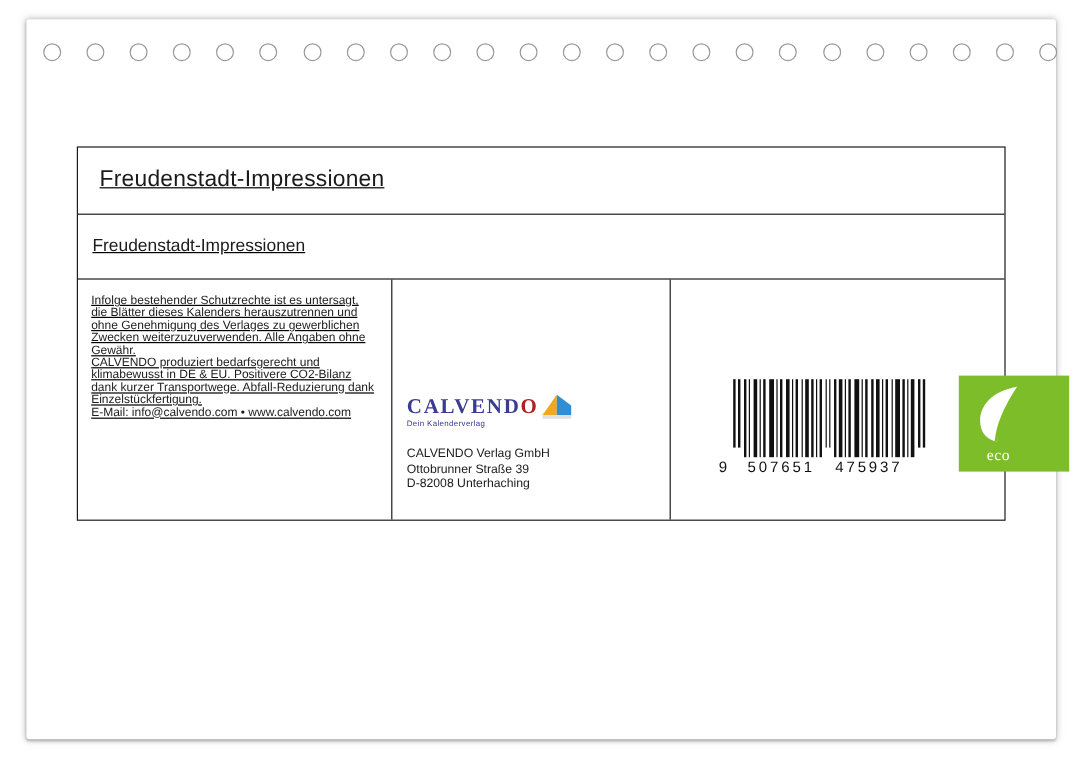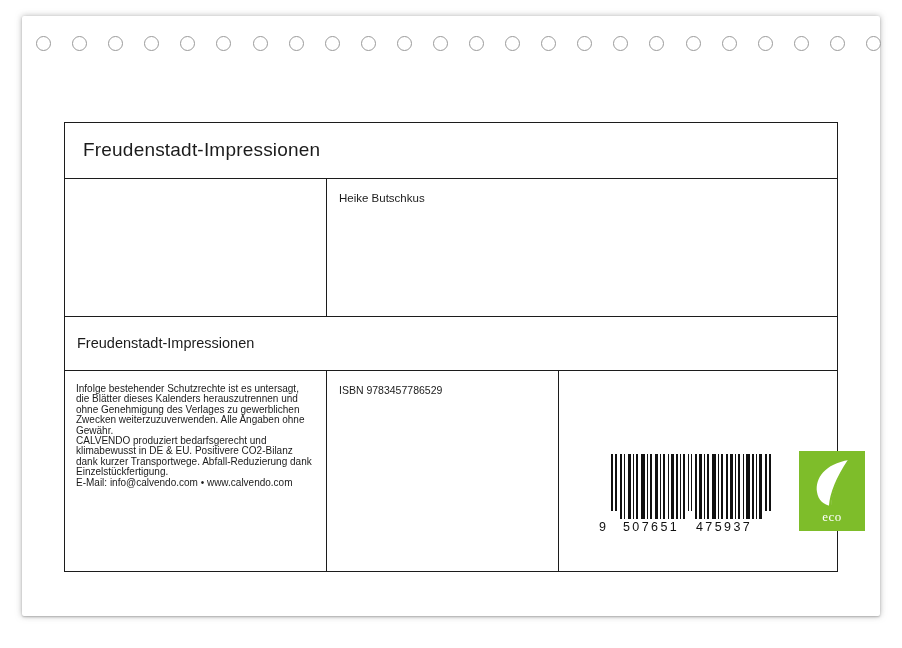--- a/index.html
+++ b/index.html
@@ -53,20 +53,21 @@
     top: 106px;
     width: 774px;
     border: 1px solid #1c1c1c;
     box-sizing: border-box;
     background: #ffffff;
   }
   .row {
     display: flex;
     border-bottom: 1px solid #1c1c1c;
     box-sizing: border-box;
+    text-decoration: underline;
   }
   .row:last-child {
     border-bottom: none;
   }
   .cell {
     box-sizing: border-box;
     position: relative;
   }
   .vdiv {
     border-right: 1px solid #1c1c1c;
@@ -222,20 +223,21 @@
     top: 0;
   }
   #eco-badge {
     position: absolute;
     left: 240px;
     top: 80px;
     width: 66px;
     height: 80px;
     background: #7ebd2a;
     overflow: hidden;
+    padding-left: 26px;
   }
   #eco-leaf {
     position: absolute;
     left: 12px;
     top: 7px;
   }
   #eco-text {
     position: absolute;
     left: 0;
     bottom: 6px;
@@ -281,44 +283,51 @@
       </div>
 
     <div id="table">
 
       <div class="row" id="row-title">
         <div class="cell" id="title-cell">
           <div id="title-text">Freudenstadt-Impressionen</div>
         </div>
       </div>
 
-      <div class="row" id="row-author">
-        <div class="cell vdiv" id="author-left"></div>
-        <div class="cell" id="author-right">
-          <div id="author-name">Heike Butschkus</div>
-        </div>
-      </div>
 
       <div class="row" id="row-article">
         <div class="cell" id="article-right">
           <div id="article-title">Freudenstadt-Impressionen</div>
         </div>
       </div>
 
       <div class="row" id="row-legal">
         <div class="cell vdiv" id="legal-cell">
           <div id="legal-text">Infolge bestehender Schutzrechte ist es untersagt, die Blätter dieses Kalenders herauszutrennen und ohne Genehmigung des Verlages zu gewerblichen Zwecken weiterzuzuverwenden. Alle Angaben ohne Gewähr.
 CALVENDO produziert bedarfsgerecht und klimabewusst in DE &amp; EU. Positivere CO2-Bilanz dank kurzer Transportwege. Abfall-Reduzierung dank Einzelstückfertigung.
 E-Mail: info@calvendo.com • www.calvendo.com</div>
         </div>
 
         <div class="cell vdiv" id="publisher-cell">
-          <div id="isbn-text">ISBN 9783457786529</div>
-
-
+
+          <div id="logo-block">
+            <div id="logo-word"><span>CALVEND</span><span class="c-red">O</span></div>
+            <div id="logo-tag">Dein Kalenderverlag</div>
+            <div id="logo-mark">
+              <svg width="26" height="26" viewBox="0 0 26 26" aria-hidden="true">
+                <polygon points="1,20 13,3 13,20" fill="#f0a81e"></polygon>
+                <polygon points="13,3 25,12 25,20 13,20" fill="#2f8ed6"></polygon>
+                <polygon points="1,20 25,20 25,23 1,23" fill="#e0e0e0"></polygon>
+              </svg>
+            </div>
+          </div>
+
+          <div id="publisher-address">CALVENDO Verlag GmbH
+Ottobrunner Straße 39
+D-82008 Unterhaching</div>
         </div>
 
         <div class="cell" id="barcode-cell">
           <div id="barcode-wrap">
             <div id="bars">
               <span class="short" style="left:0px;width:2px;"></span>
               <span class="short" style="left:4px;width:2px;"></span>
               <span style="left:9px;width:2px;"></span>
               <span style="left:13px;width:1px;"></span>
               <span style="left:17px;width:3px;"></span>

